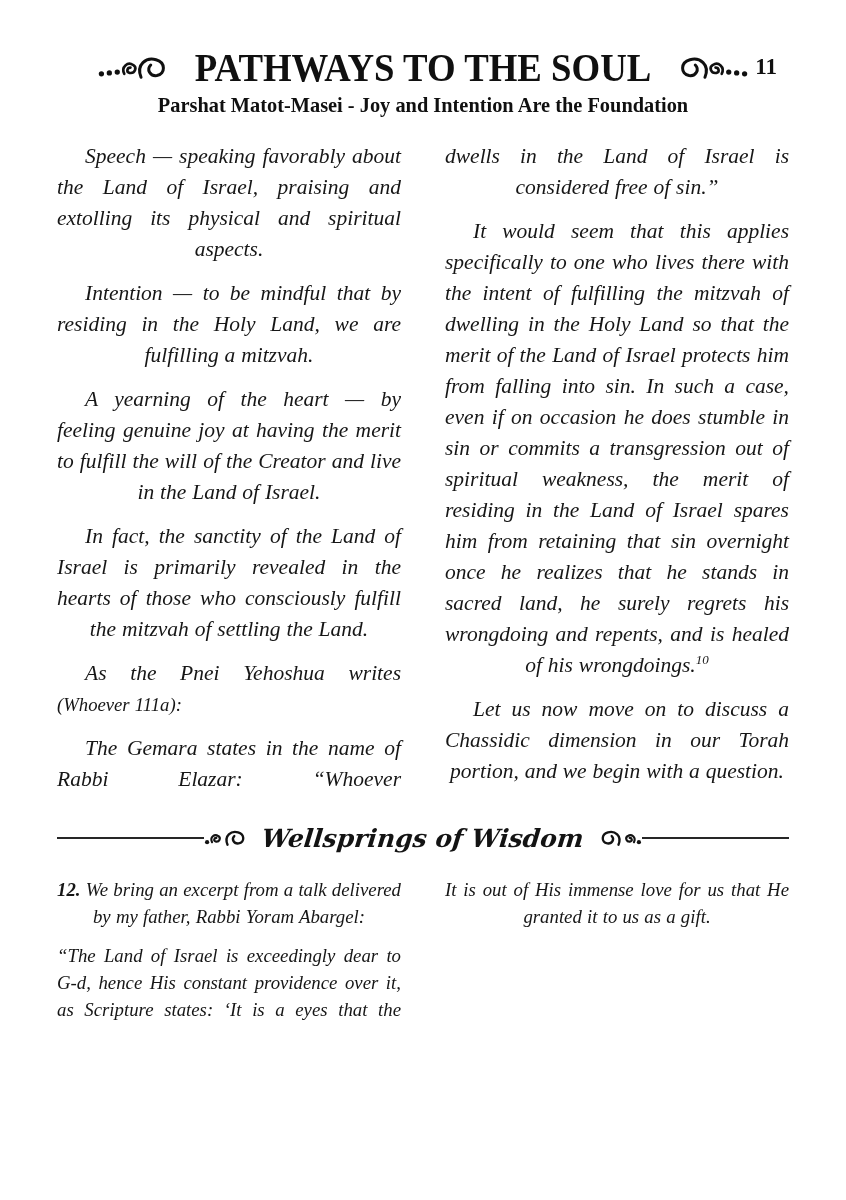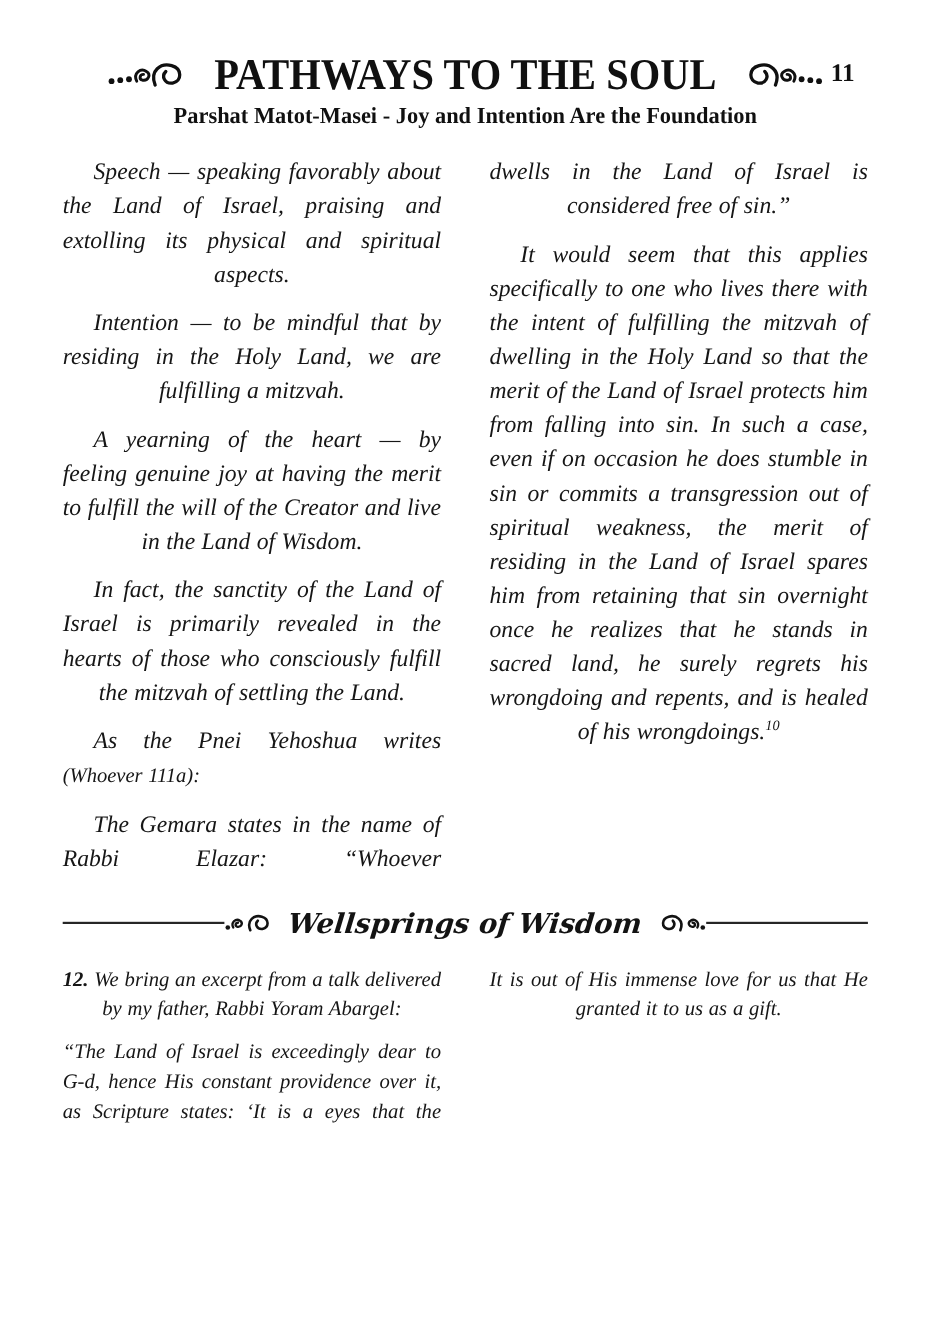--- a/index.html
+++ b/index.html
@@ -118,28 +118,29 @@
       </span>
     </div>
     <div class="page-num">11</div>
   </div>
   <h2 class="subtitle">Parshat Matot-Masei - Joy and Intention Are the Foundation</h2>
 
   <main class="columns">
     <div class="col">
       <p>Speech — speaking favorably about the Land of Israel, praising and extolling its physical and spiritual aspects.</p>
       <p>Intention — to be mindful that by residing in the Holy Land, we are fulfilling a mitzvah.</p>
-      <p>A yearning of the heart — by feeling genuine joy at having the merit to fulfill the will of the Creator and live in the Land of Wisdom.</p>
+      <p>A yearning of the heart — by feeling genuine joy at having the merit to fulfill the will of the Creator and live in the Land of Israel.</p>
       <p>In fact, the sanctity of the Land of Israel is primarily revealed in the hearts of those who consciously fulfill the mitzvah of settling the Land.</p>
       <p class="last-left"><span>As the Pnei Yehoshua writes </span><span class="small-ref">(Whoever 111a):</span></p>
       <p class="last-justify">The Gemara states in the name of Rabbi Elazar: “Whoever</p>
     </div>
     <div class="col">
       <p class="no-indent">dwells in the Land of Israel is considered free of sin.”</p>
       <p><span>It would seem that this applies specifically to one who lives there with the intent of fulfilling the mitzvah of dwelling in the Holy Land so that the merit of the Land of Israel protects him from falling into sin. In such a case, even if on occasion he does stumble in sin or commits a transgression out of spiritual weakness, the merit of residing in the Land of Israel spares him from retaining that sin overnight once he realizes that he stands in sacred land, he surely regrets his wrongdoing and repents, and is healed of his wrongdoings.</span><sup class="fn-mark">10</sup></p>
+      <p>Let us now move on to discuss a Chassidic dimension in our Torah portion, and we begin with a question.</p>
     </div>
   </main>
 
   <div class="divider">
     <span class="divider-line"></span>
     <span class="orn">
       <svg viewBox="0 0 84 30" width="52" height="19" stroke="#131313" fill="none">
         <circle cx="5" cy="21" r="3.4" fill="#131313" stroke="none"></circle>
         <path d="M13,21 C9,13 17,7 23,11 C28,14 25,21 19,20 C15,19 16,14 20,14" stroke-width="3.4" stroke-linecap="round"></path>
         <path d="M38,25 C32,10 44,2 55,5 C66,8 66,21 56,23 C48,24 44,16 49,11" stroke-width="3.8" stroke-linecap="round"></path>

